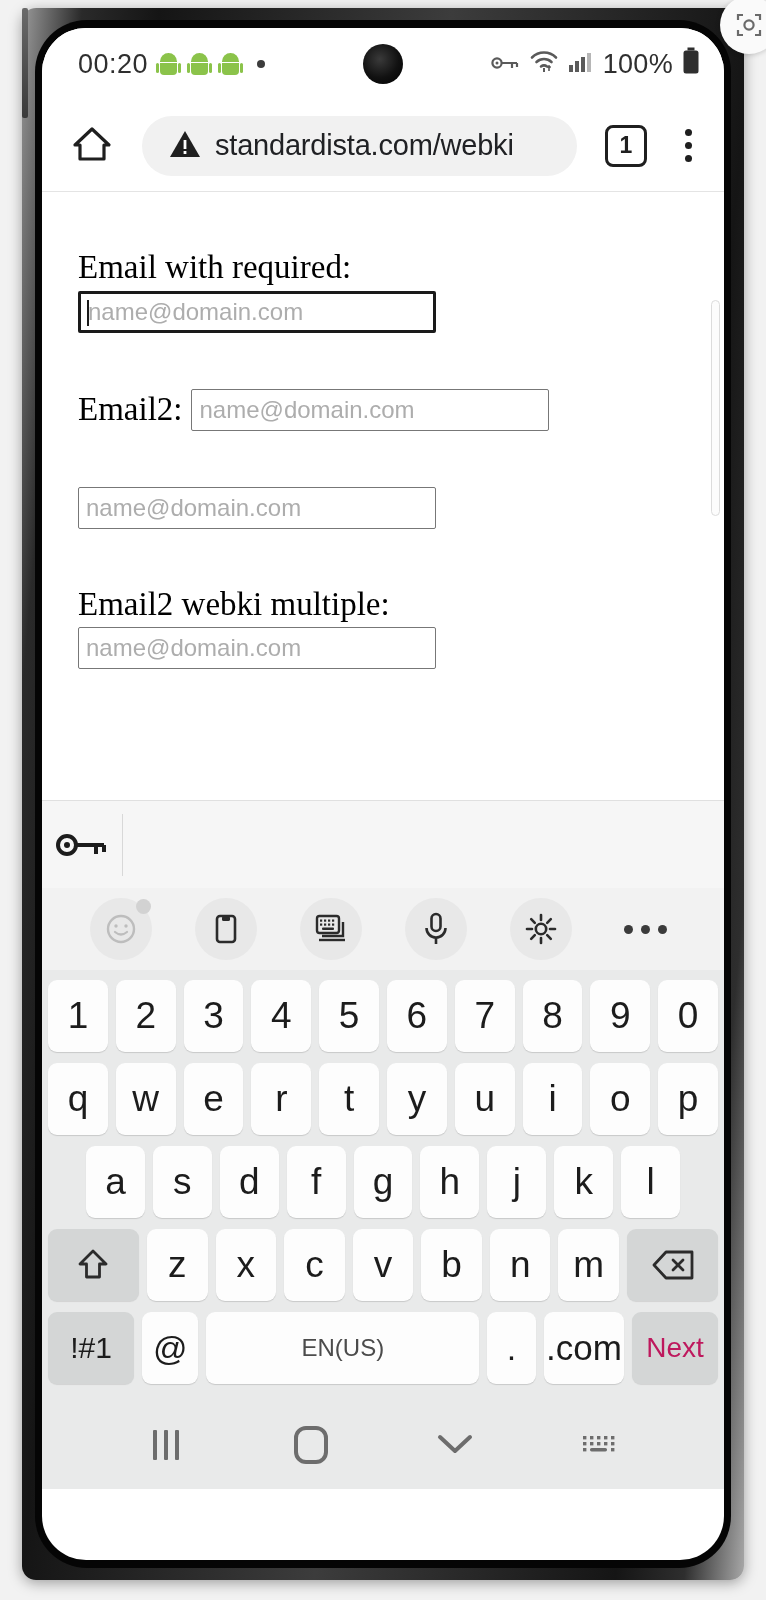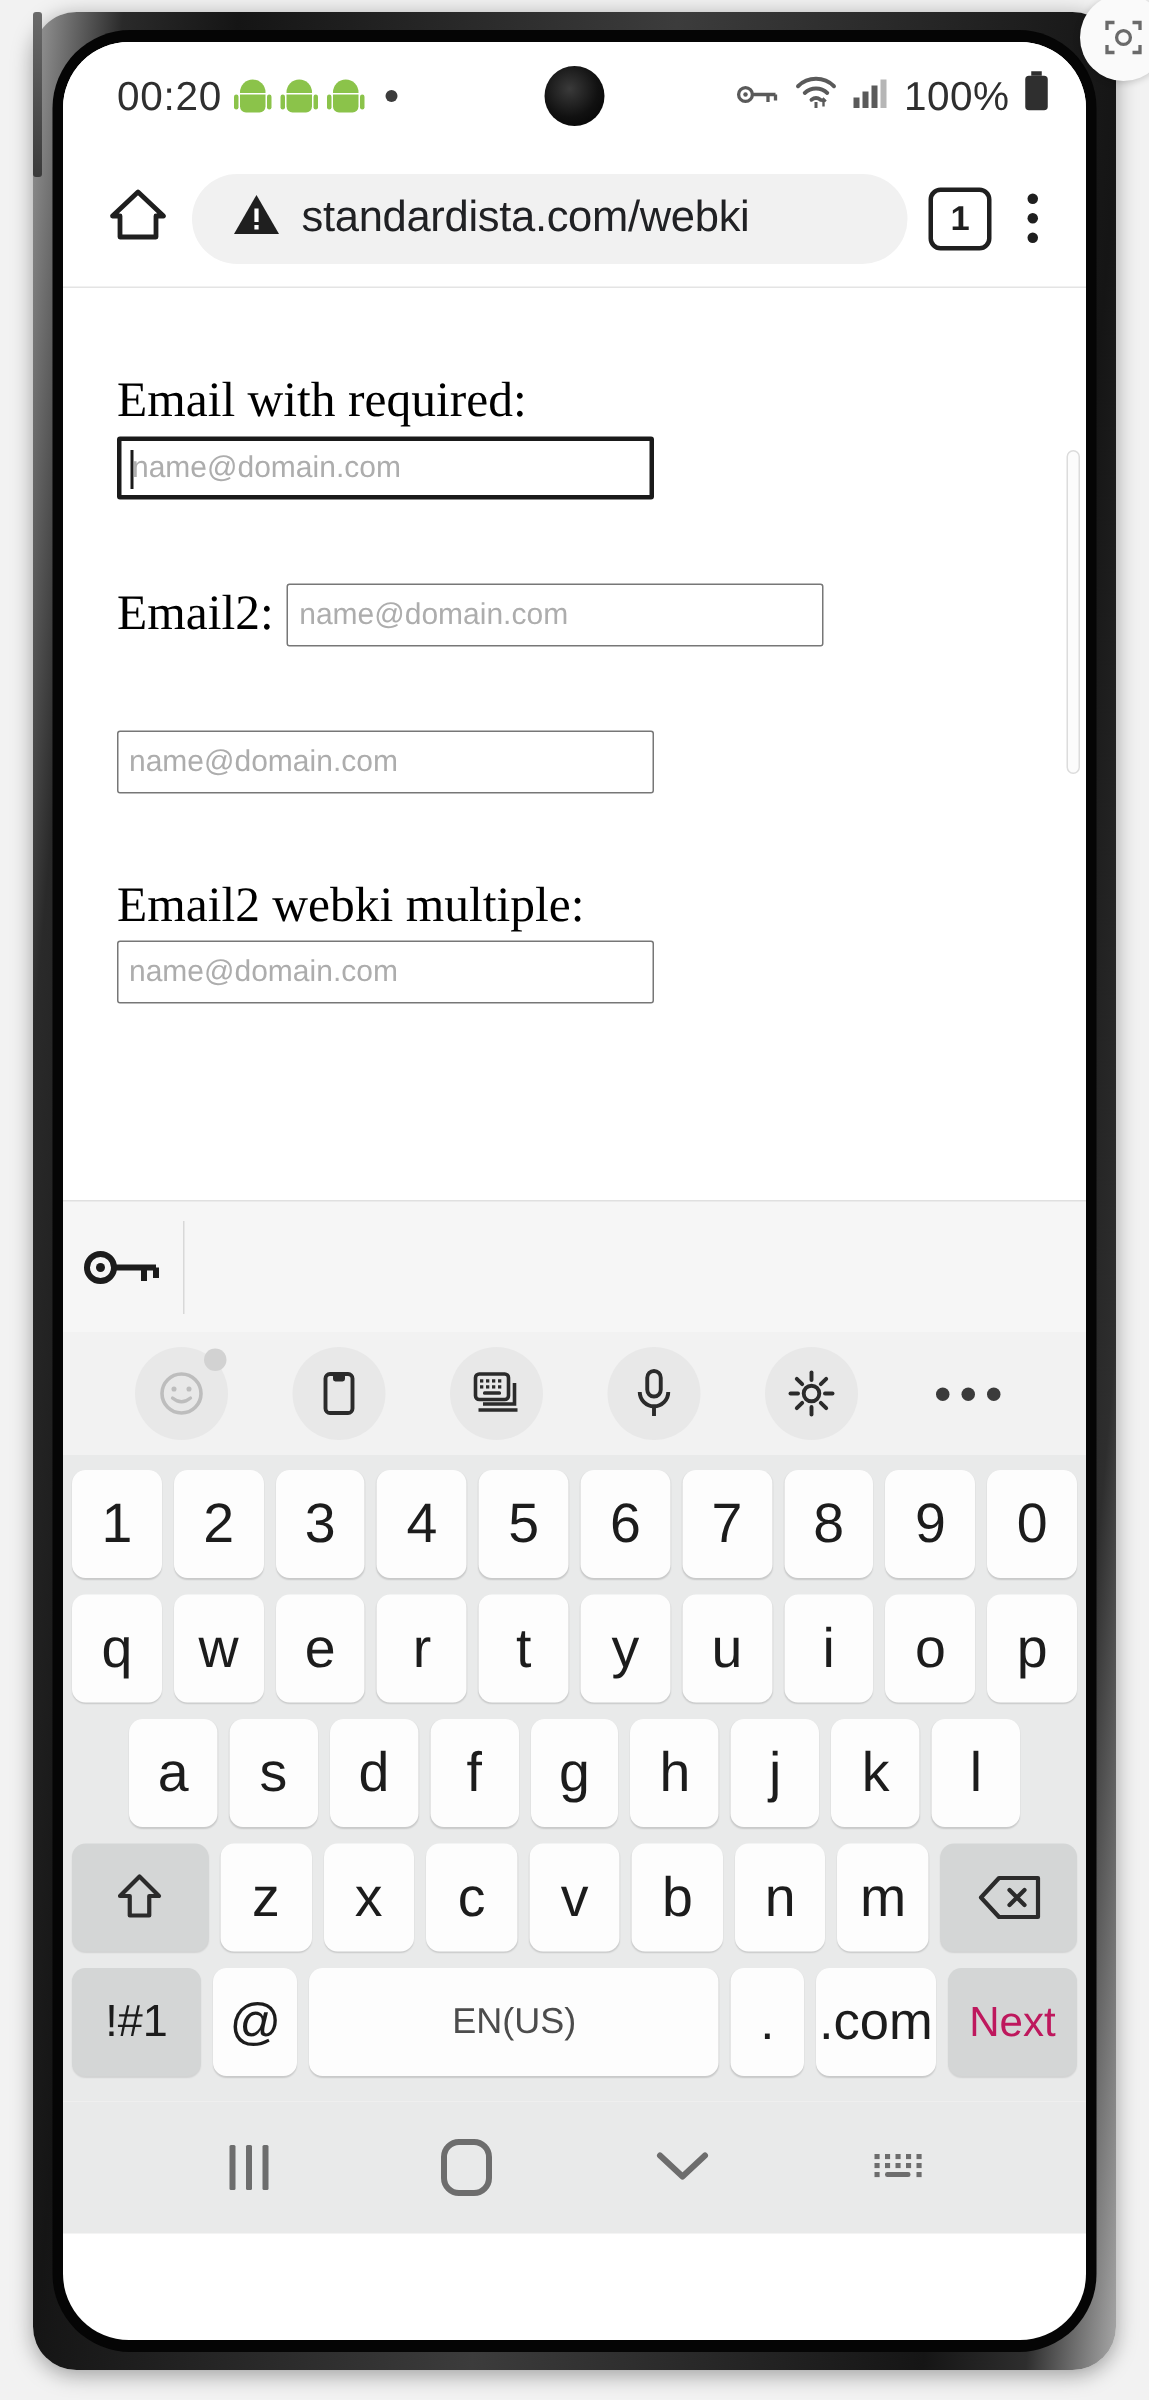--- a/index.html
+++ b/index.html
@@ -8,21 +8,21 @@
     background: #f2f2f2;
     font-family: "Liberation Sans", sans-serif;
     overflow: hidden;
   }
 
   
   #device-frame {
     position: absolute;
     left: 22px; top: 8px;
     width: 722px; height: 1572px;
-    border-radius: 29px;
+    border-radius: 14px;
     background: linear-gradient(95deg,#9a9a9a 0%,#2a2a2a 7%,#151515 16%,#3c3c3c 50%,#151515 85%,#2e2e2e 93%,#a8a8a8 100%);
     box-shadow: 0 3px 14px rgba(0,0,0,.35);
   }
   #device-inner-bezel {
     position: absolute;
     left: 13px; top: 12px;
     width: 696px; height: 1548px;
     border-radius: 52px;
     background: #050505;
   }
@@ -70,21 +70,21 @@
   #battery-pct { font-size: 27px; color: #2f2f2f; letter-spacing: .3px;}
   #camera-hole {
     position: absolute; left: 50%; top: 16px; transform: translateX(-50%);
     width: 40px; height: 40px; border-radius: 50%;
     background: radial-gradient(circle at 42% 38%, #3a3a3a 0%, #111 55%, #000 100%);
   }
 
   
   #browser-bar {
     height: 92px; background: #ffffff;
-    display: flex; align-items: center; gap: 14px;
+    display: flex; align-items: center; gap: 28px;
     padding: 0 22px 0 28px;
     border-bottom: 1px solid #e4e4e4;
   }
   #omnibox {
     flex: 1; height: 60px; background: #f1f1f1; border-radius: 30px;
     display: flex; align-items: center; gap: 13px; padding: 0 26px;
     overflow: hidden;
   }
   #omnibox-url {
     font-size: 29px; color: #202124; white-space: nowrap;
@@ -113,21 +113,21 @@
     font-size: 33px; color: #000; line-height: 1.2;
     margin-bottom: 3px;
   }
   .email-input {
     display: block;
     width: 358px; height: 42px;
     border: 1px solid #777;
     border-radius: 2px;
     background: #fff;
     font-family: "Liberation Sans", sans-serif;
-    font-size: 20px;
+    font-size: 24px;
     color: #adadad;
     padding: 0 7px;
     line-height: 40px;
     white-space: nowrap; overflow: hidden;
   }
   .email-input.focused {
     border: 3px solid #1a1a1a;
     color: #adadad;
     position: relative;
     line-height: 36px;

